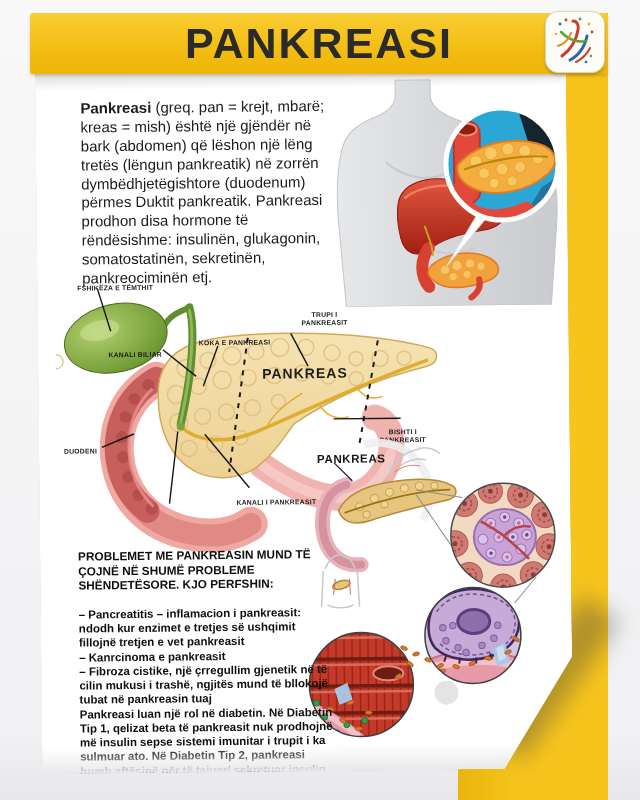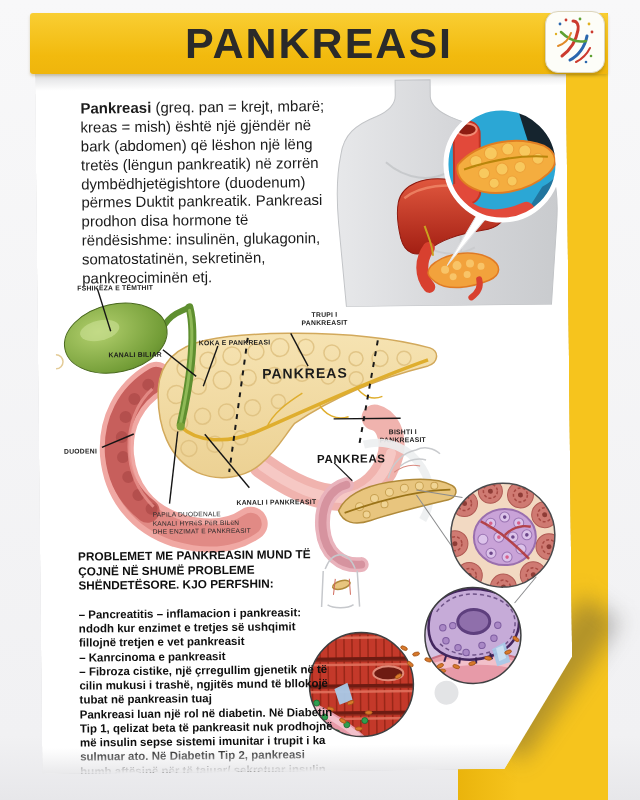--- a/index.html
+++ b/index.html
@@ -212,25 +212,20 @@
       <div>TRUPI I</div>
       <div>PANKREASIT</div>
     </div>
     <div class="big-label" style="left:224px;top:294px">PANKREAS</div>
     <div class="dlabel center" style="left:328px;top:358px;width:72px">
       <div>BISHTI I</div>
       <div>PANKREASIT</div>
     </div>
     <div class="dlabel" style="left:25px;top:374px">DUODENI</div>
     <div class="dlabel" style="left:197px;top:427px">KANALI I PANKREASIT</div>
-    <div class="plabel" style="left:113px;top:438px">
-      <div>PAPILA DUODENALE</div>
-      <div>KANALI HYRëS PëR BILëN</div>
-      <div>DHE ENZIMAT E PANKREASIT</div>
-    </div>
 
     <div class="inset-label" style="left:278px;top:382px">PANKREAS</div>
     <svg class="abs" style="left:265px;top:366px" width="278" height="330" viewBox="0 0 278 330">
       <defs>
         <clipPath id="isletclip">
             <circle cx="198" cy="100" r="52"></circle>
           </clipPath>
         <clipPath id="cellclip">
             <circle cx="167" cy="200" r="48"></circle>
           </clipPath>

